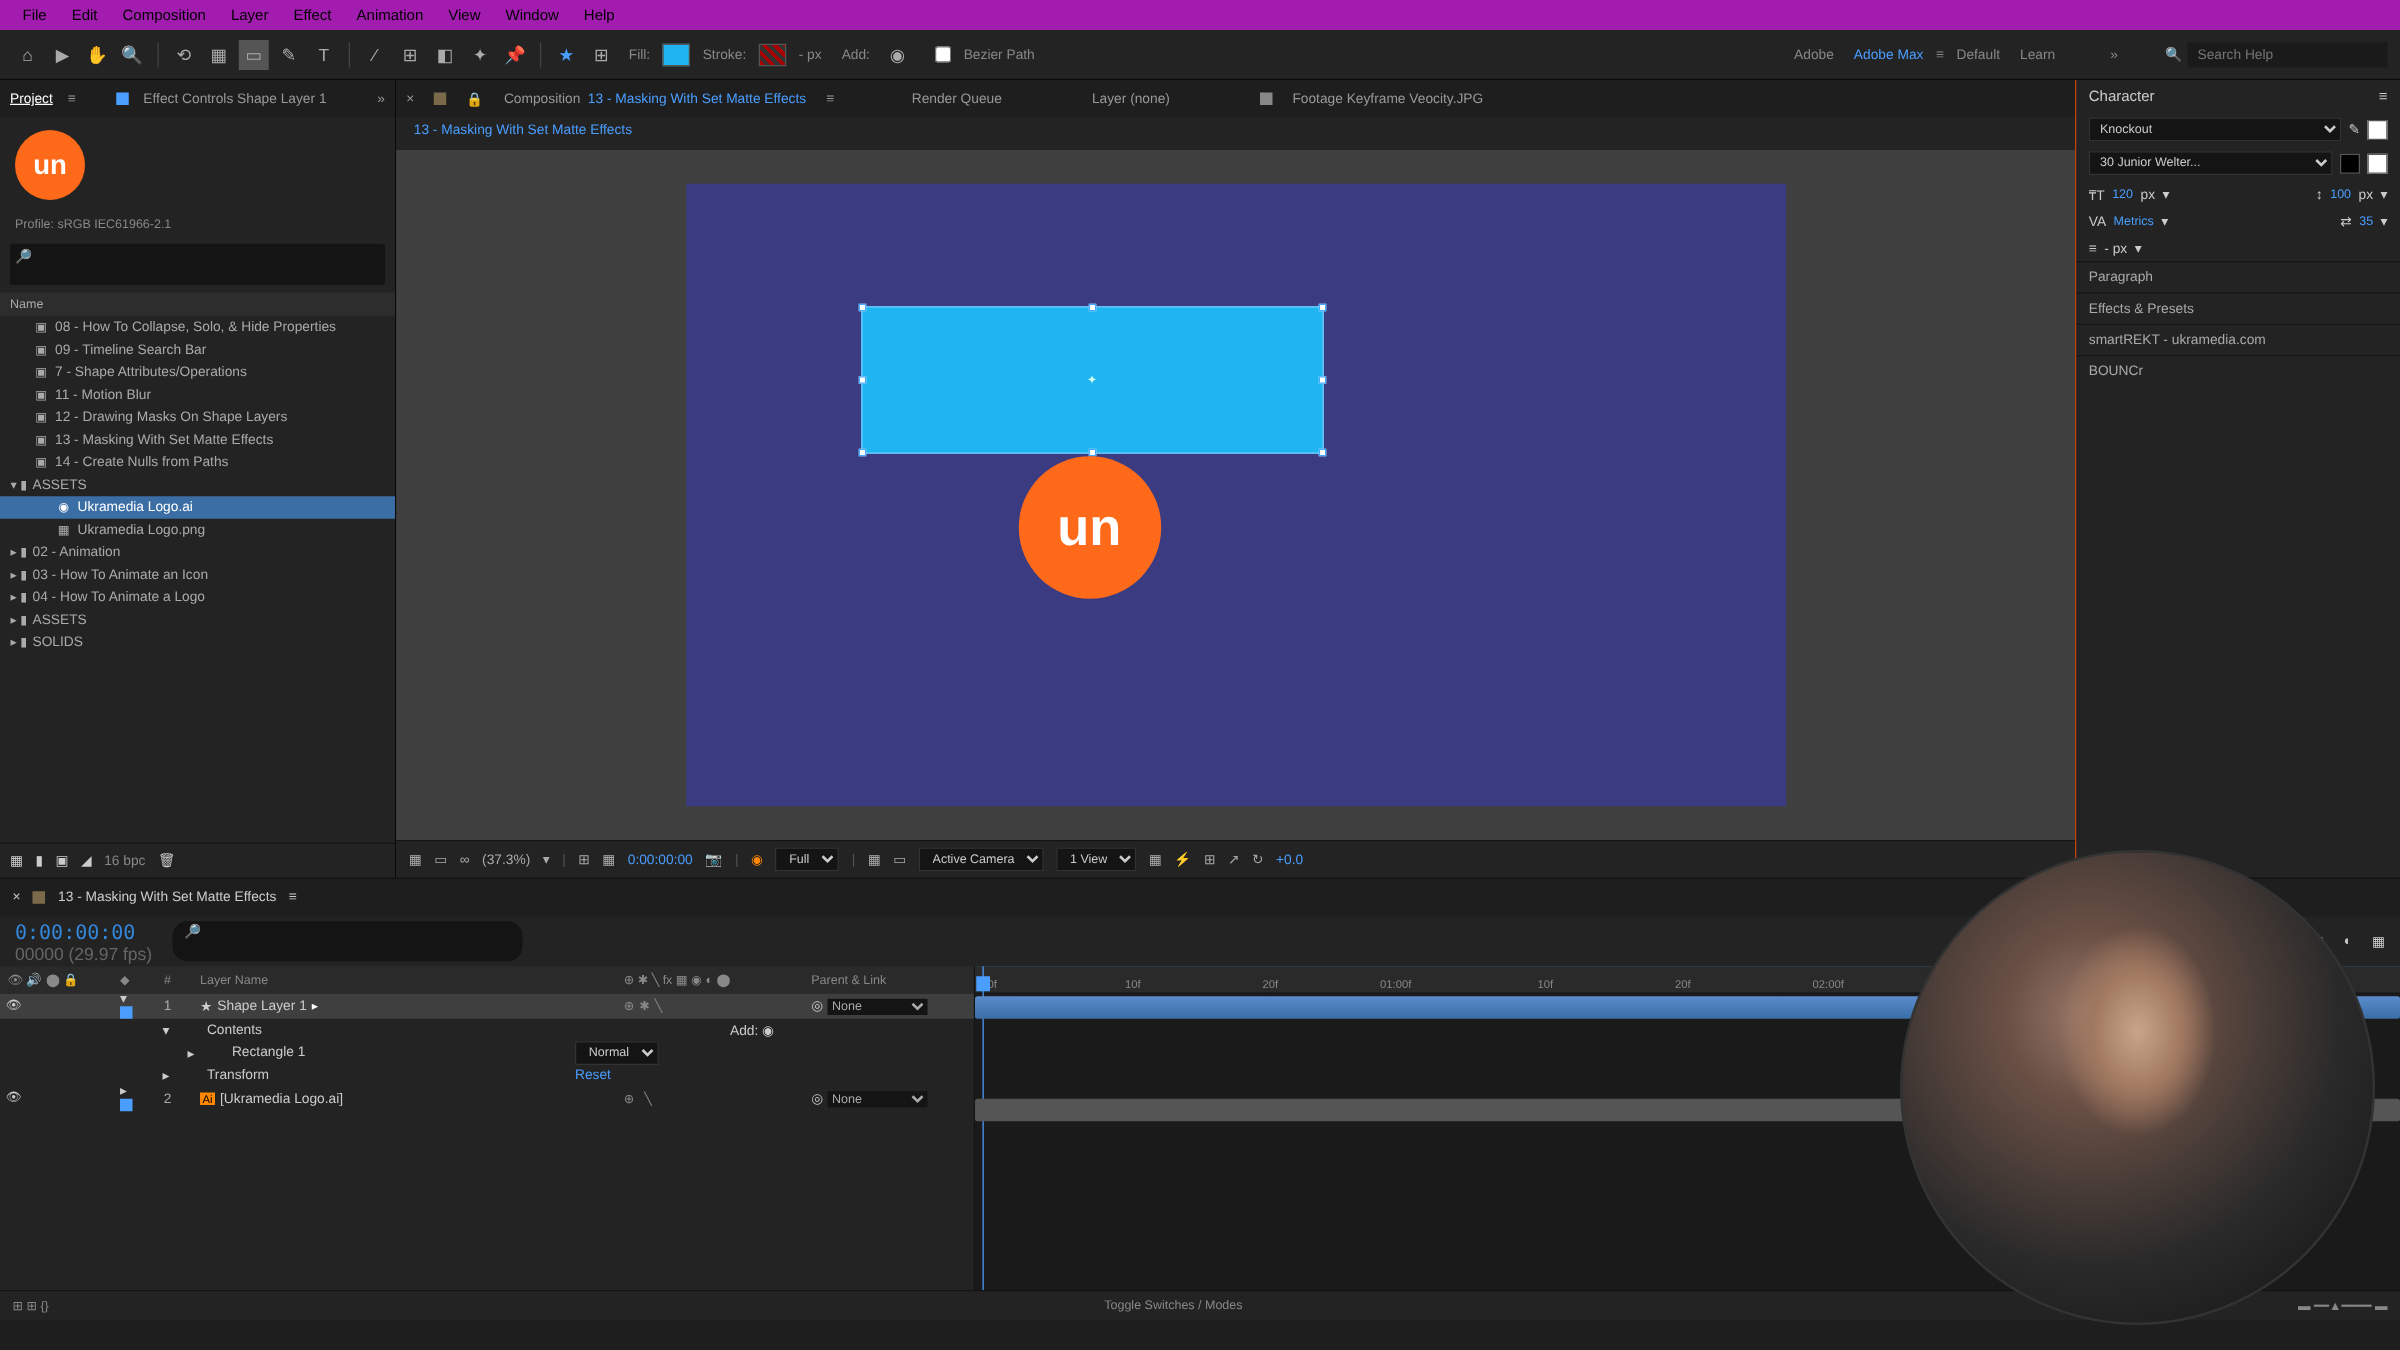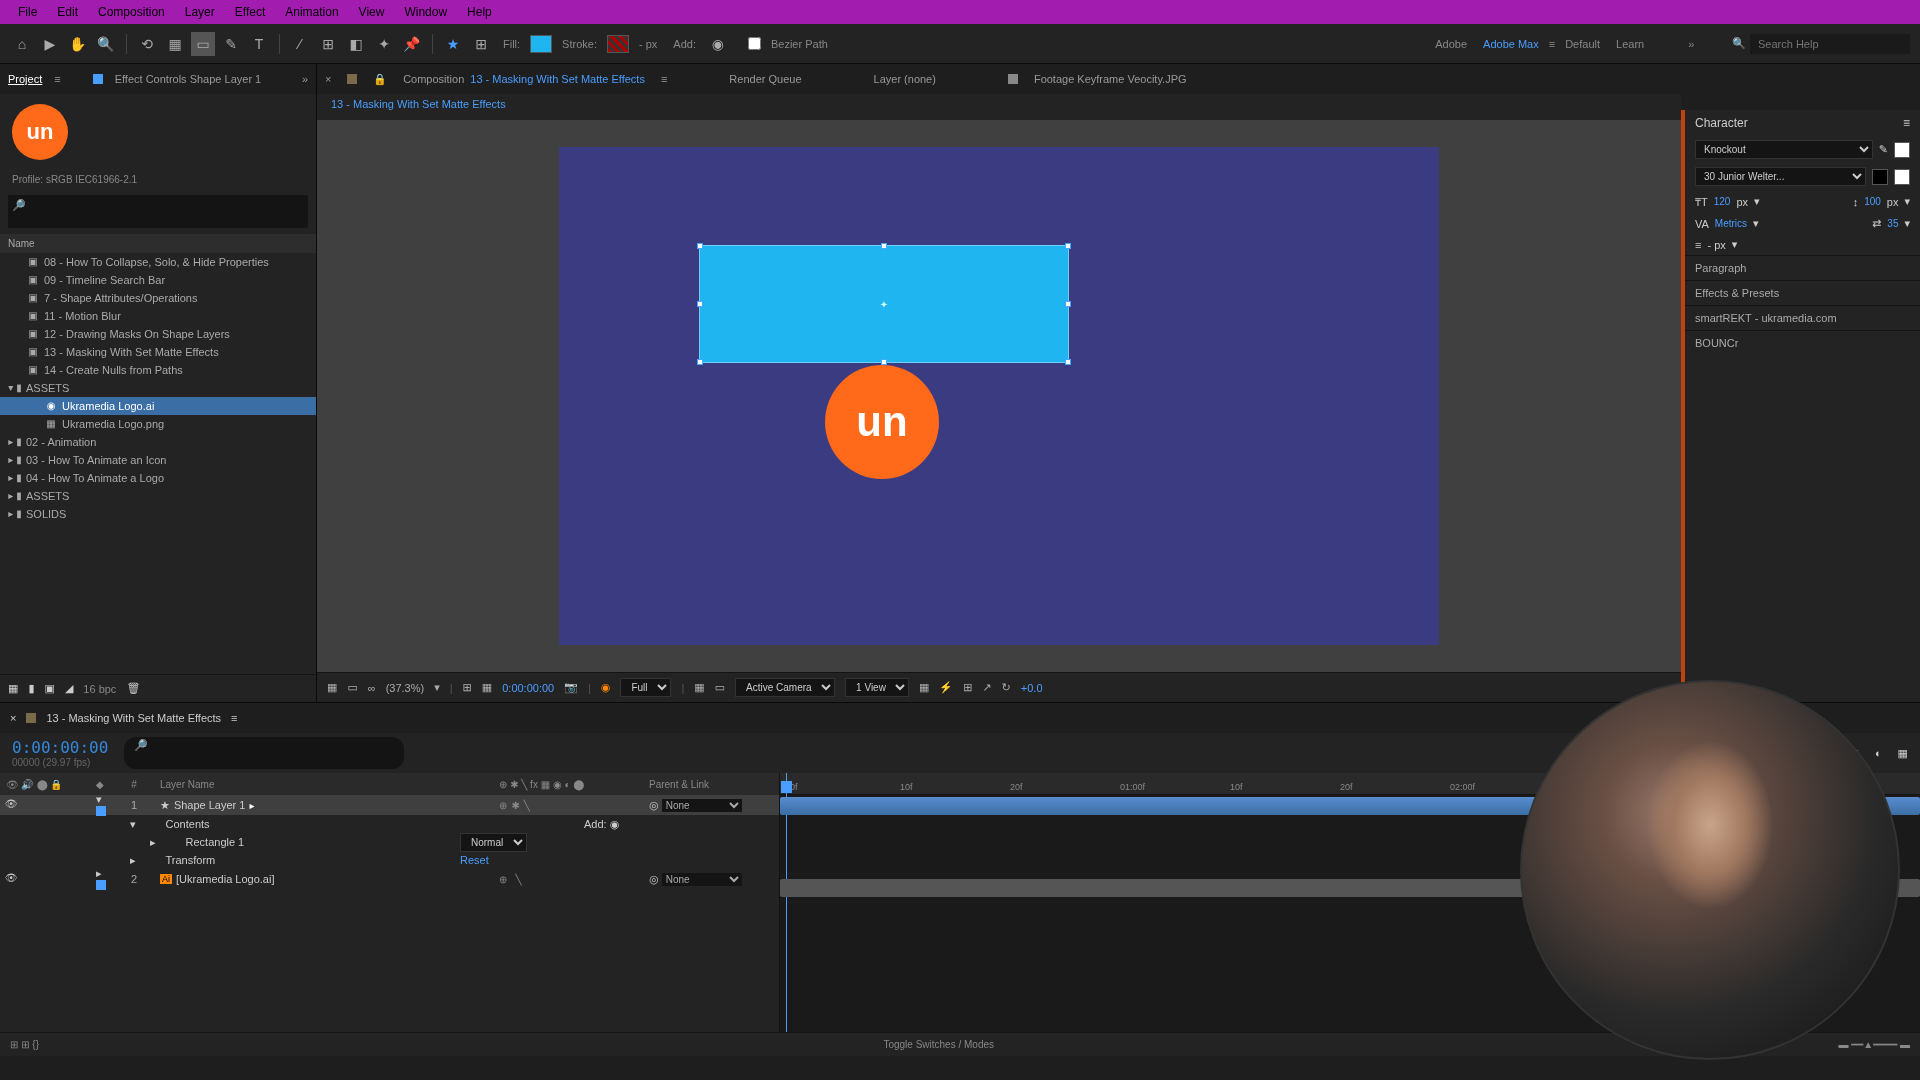--- a/index.html
+++ b/index.html
@@ -15,21 +15,21 @@
 .toolbar .sep { width: 1px; height: 20px; background: #444; margin: 0 4px; }
 .toolbar .swatch { width: 22px; height: 18px; border: 1px solid #555; }
 .toolbar .label { color: #888; font-size: 11px; margin: 0 6px; }
 .toolbar .spacer { flex: 1; }
 .toolbar .search { background: #1a1a1a; border: none; color: #888; padding: 4px 8px; width: 160px; font-size: 11px; }
 
 
 .main { display: flex; height: 638px; }
 .left-panel { width: 317px; background: #232323; border-right: 1px solid #0a0a0a; display: flex; flex-direction: column; }
 .center-panel { flex: 1; background: #232323; display: flex; flex-direction: column; }
-.right-panel { width: 239px; background: #232323; border-left: 4px solid #c2410c; margin-top: 46px; }
+.right-panel { width: 260px; background: #232323; border-left: 1px solid #c2410c; }
 
 
 .ptabs { height: 30px; display: flex; align-items: center; background: #1e1e1e; padding: 0 8px; gap: 12px; font-size: 11px; color: #999; }
 .ptab { cursor: pointer; }
 .ptab.active { color: #fff; text-decoration: underline; }
 
 
 .asset-hdr { padding: 10px 12px; display: flex; gap: 10px; }
 .asset-thumb { width: 56px; height: 56px; background: #ff6a1a; border-radius: 50%; display: flex; align-items: center; justify-content: center; font-size: 22px; font-weight: bold; color: #fff; }
 .asset-meta { font-size: 11px; color: #aaa; line-height: 1.5; }
@@ -69,21 +69,21 @@
 .rp-row select, .rp-row input { background: #141414; border: 1px solid #333; color: #ccc; font-size: 10px; padding: 2px 4px; }
 .rp-row .val { color: #4a9eff; font-size: 10px; }
 .rp-sec { padding: 6px 10px; font-size: 11px; color: #aaa; border-top: 1px solid #141414; }
 
 
 .timeline { height: 354px; background: #232323; border-top: 1px solid #0a0a0a; display: flex; flex-direction: column; }
 .tl-tabs { height: 30px; display: flex; align-items: center; padding: 0 10px; gap: 10px; background: #1e1e1e; }
 .tl-tab { font-size: 11px; color: #ccc; }
 .tl-top { height: 40px; display: flex; align-items: center; padding: 0 12px; gap: 16px; }
 .tl-time { color: #38d; font-size: 16px; font-family: monospace; }
-.tl-fps { color: #666; font-size: 10px; }
+.tl-fps { color: #666; font-size: 14px; }
 .tl-search { background: #141414; border-radius: 12px; padding: 2px 10px; flex: 0 0 280px; }
 .tl-search input { background: none; border: none; color: #888; width: 100%; }
 
 .tl-body { flex: 1; display: flex; }
 .tl-left { width: 780px; border-right: 1px solid #141414; }
 .tl-right { flex: 1; background: #1a1a1a; position: relative; }
 
 .tl-colhdr { height: 22px; background: #2a2a2a; display: flex; align-items: center; font-size: 10px; color: #888; }
 .tl-colhdr .c-icons { width: 96px; }
 .tl-colhdr .c-num { width: 40px; text-align: center; }
@@ -478,21 +478,21 @@
   <span class="c-parent"><span>◎</span> <select><option>None</option></select></span>
 </div>
         </div>
     </div>
     <div class="tl-right">
       <div class="tl-work"></div>
       <div class="tl-ruler" id="tl-ruler">
           <span class="tick" style="left: 10px;">0f</span>
           <span class="tick" style="left: 120px;">10f</span>
           <span class="tick" style="left: 230px;">20f</span>
-          <span class="tick" style="left: 340px;">01:00f</span>
+          <span class="tick" style="left: 324px;">01:00f</span>
           <span class="tick" style="left: 450px;">10f</span>
           <span class="tick" style="left: 560px;">20f</span>
           <span class="tick" style="left: 670px;">02:00f</span>
         </div>
       <div class="tl-cti"></div>
       <div class="tl-bar b1"></div>
       <div class="tl-bar b2"></div>
     </div>
   </div>
   <div class="tl-foot">

